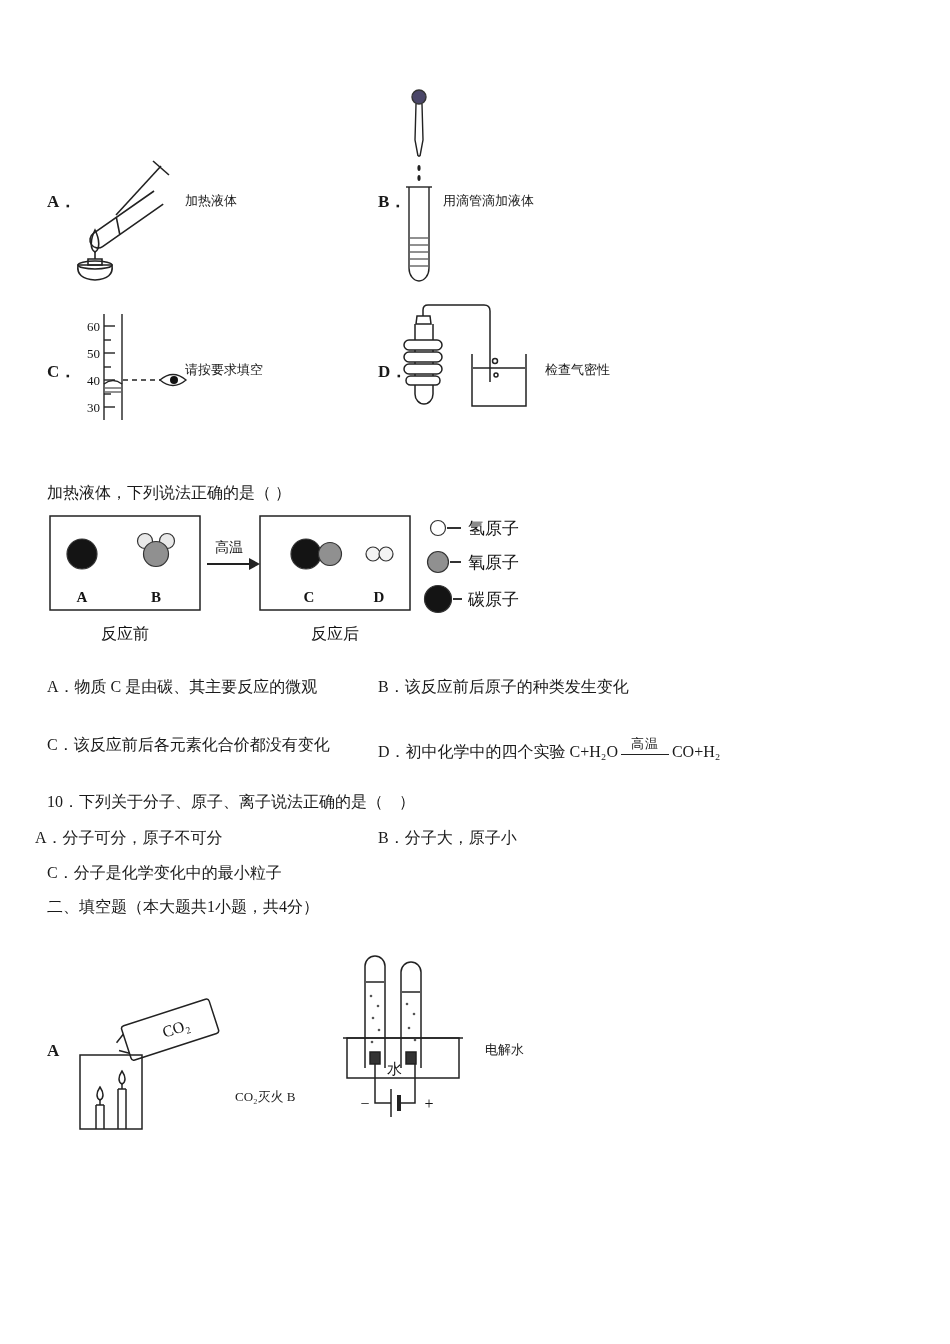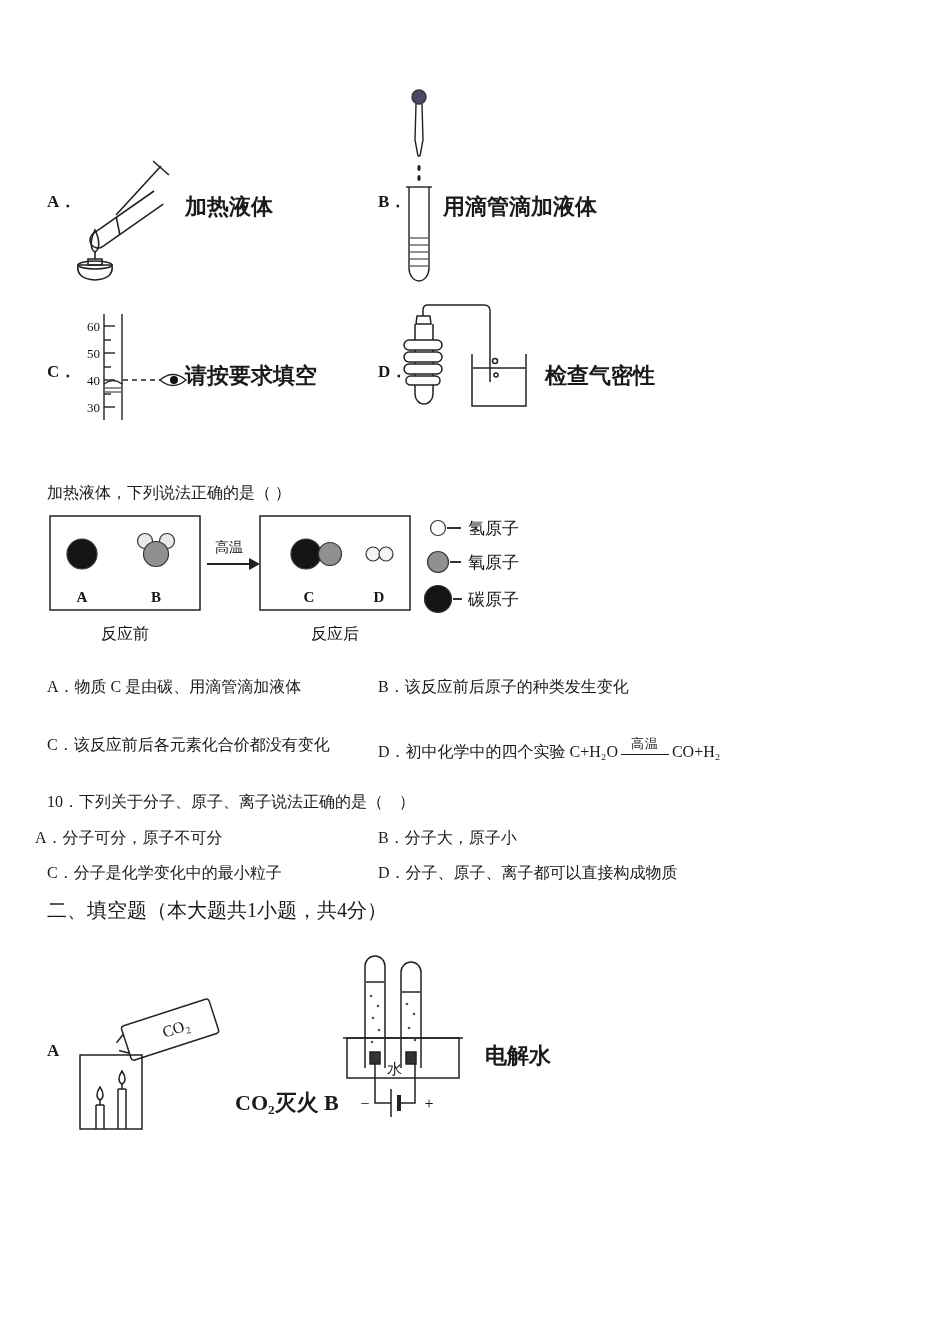--- a/index.html
+++ b/index.html
@@ -5,23 +5,23 @@
   * { margin:0; padding:0; box-sizing:border-box; }
   html,body { background:#fff; }
   .page {
     position:relative; width:950px; height:1344px; margin:0 auto;
     background:#ffffff; color:#1a1a1a;
     font-family:"Liberation Serif","DejaVu Serif",serif;
     font-size:16px; overflow:hidden;
   }
   .abs { position:absolute; white-space:nowrap; }
   .letter { font-weight:bold; font-size:17px; }
-  .caption { font-weight:bold; font-size:22px; }
+  .caption { font-weight:normal; font-size:13px; }
   .stem { font-size:16px; }
-  .heading { font-size:20px; }
+  .heading { font-size:16px; }
   .cond { display:inline-block; vertical-align:9px; margin:0 3px; }
   .cond-text { display:block; font-size:13px; padding:0 10px 1px; border-bottom:1.5px solid #222; letter-spacing:1px; }
   svg { overflow:visible; }
   svg text { font-family:"Liberation Serif","DejaVu Serif",serif; fill:#141414; }
 </style>
 </head>
 <body>
 
 <div class="page">
 
@@ -148,32 +148,31 @@
     <text x="181" y="40" font-size="14" text-anchor="middle">高温</text>
     <text x="77" y="127" font-size="16" text-anchor="middle">反应前</text>
     <text x="287" y="127" font-size="16" text-anchor="middle">反应后</text>
     <g font-size="17">
       <text x="420" y="22">氢原子</text>
       <text x="420" y="56">氧原子</text>
       <text x="420" y="93">碳原子</text>
     </g>
   </svg>
 
-  <div class="abs stem" style="left:47px;top:677px">A．物质 C 是由碳、用滴管滴加液体</div>
+  <div class="abs stem" style="left:47px;top:677px">A．物质 C 是由碳、其主要反应的微观</div>
   <div class="abs stem" style="left:47px;top:735px">C．该反应前后各元素化合价都没有变化</div>
   <div class="abs stem" style="left:378px;top:677px">B．该反应前后原子的种类发生变化</div>
   <div class="abs stem" style="left:378px;top:735px">
     <span>D．初中化学中的四个实验 C+H₂O</span><span class="cond"><span class="cond-text">高温</span></span><span>CO+H₂</span>
   </div>
 
   <div class="abs stem" style="left:47px;top:792px">10．下列关于分子、原子、离子说法正确的是（　）</div>
   <div class="abs stem" style="left:35px;top:828px">A．分子可分，原子不可分</div>
   <div class="abs stem" style="left:378px;top:828px">B．分子大，原子小</div>
   <div class="abs stem" style="left:47px;top:863px">C．分子是化学变化中的最小粒子</div>
-  <div class="abs stem" style="left:378px;top:863px">D．分子、原子、离子都可以直接构成物质</div>
 
   <div class="abs heading" style="left:47px;top:897px">二、填空题（本大题共1小题，共4分）</div>
 
   <div class="abs letter" style="left:47px;top:1041px">A</div>
 
   <svg class="abs" style="left:72px;top:993px" width="160" height="144" viewBox="0 0 160 144">
     <g fill="none" stroke="#222" stroke-width="1.5">
       <rect x="8" y="62" width="62" height="74"></rect>
       <line x1="24" y1="136" x2="24" y2="112"></line>
       <line x1="32" y1="136" x2="32" y2="112"></line>

